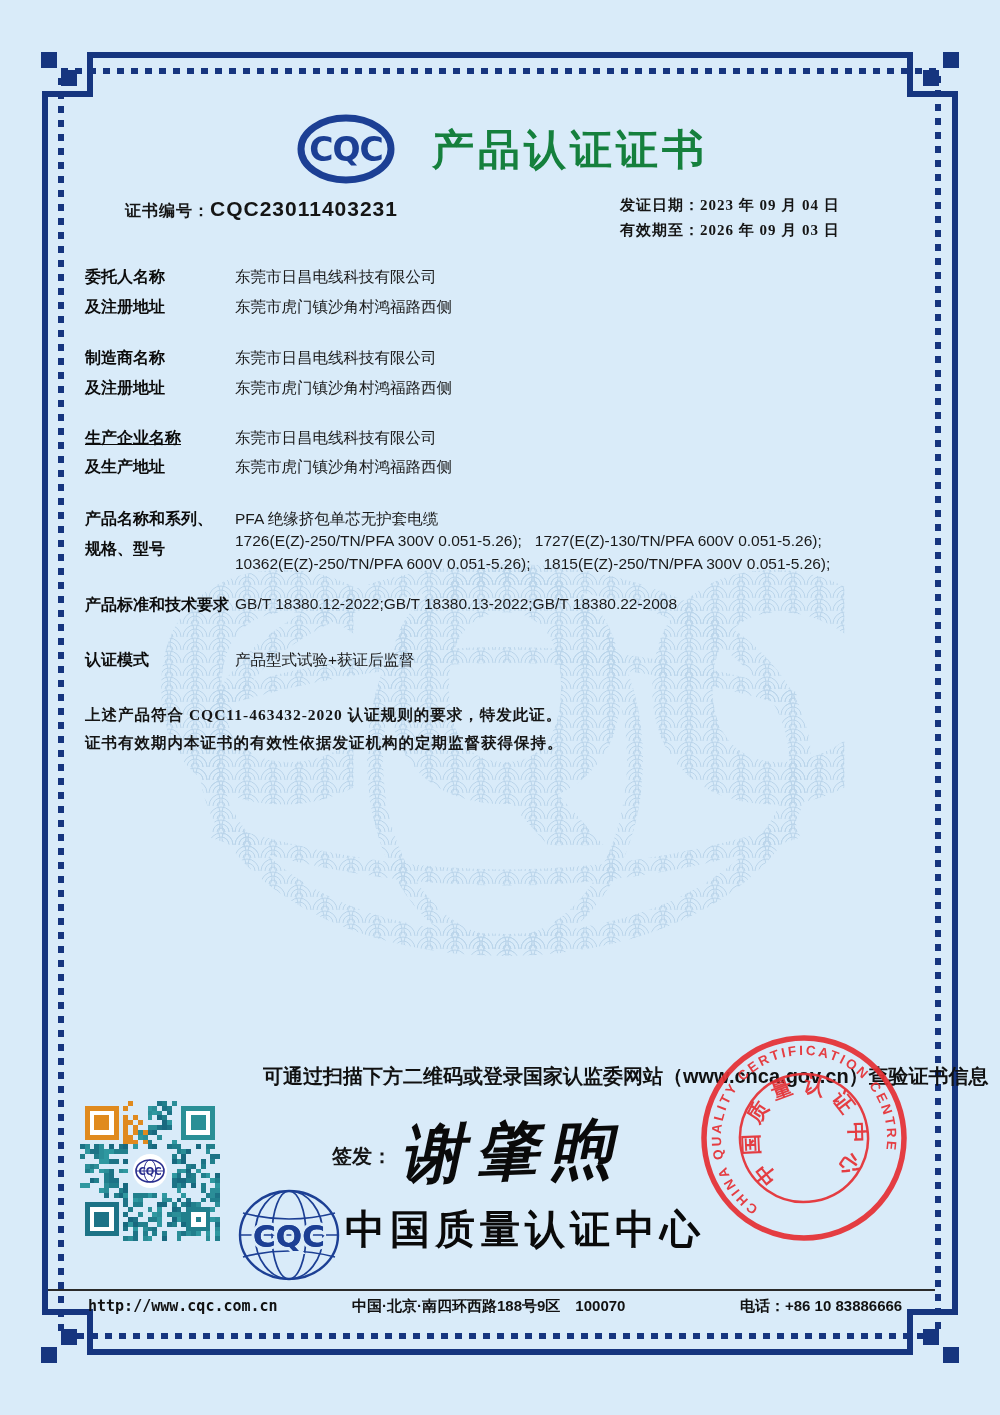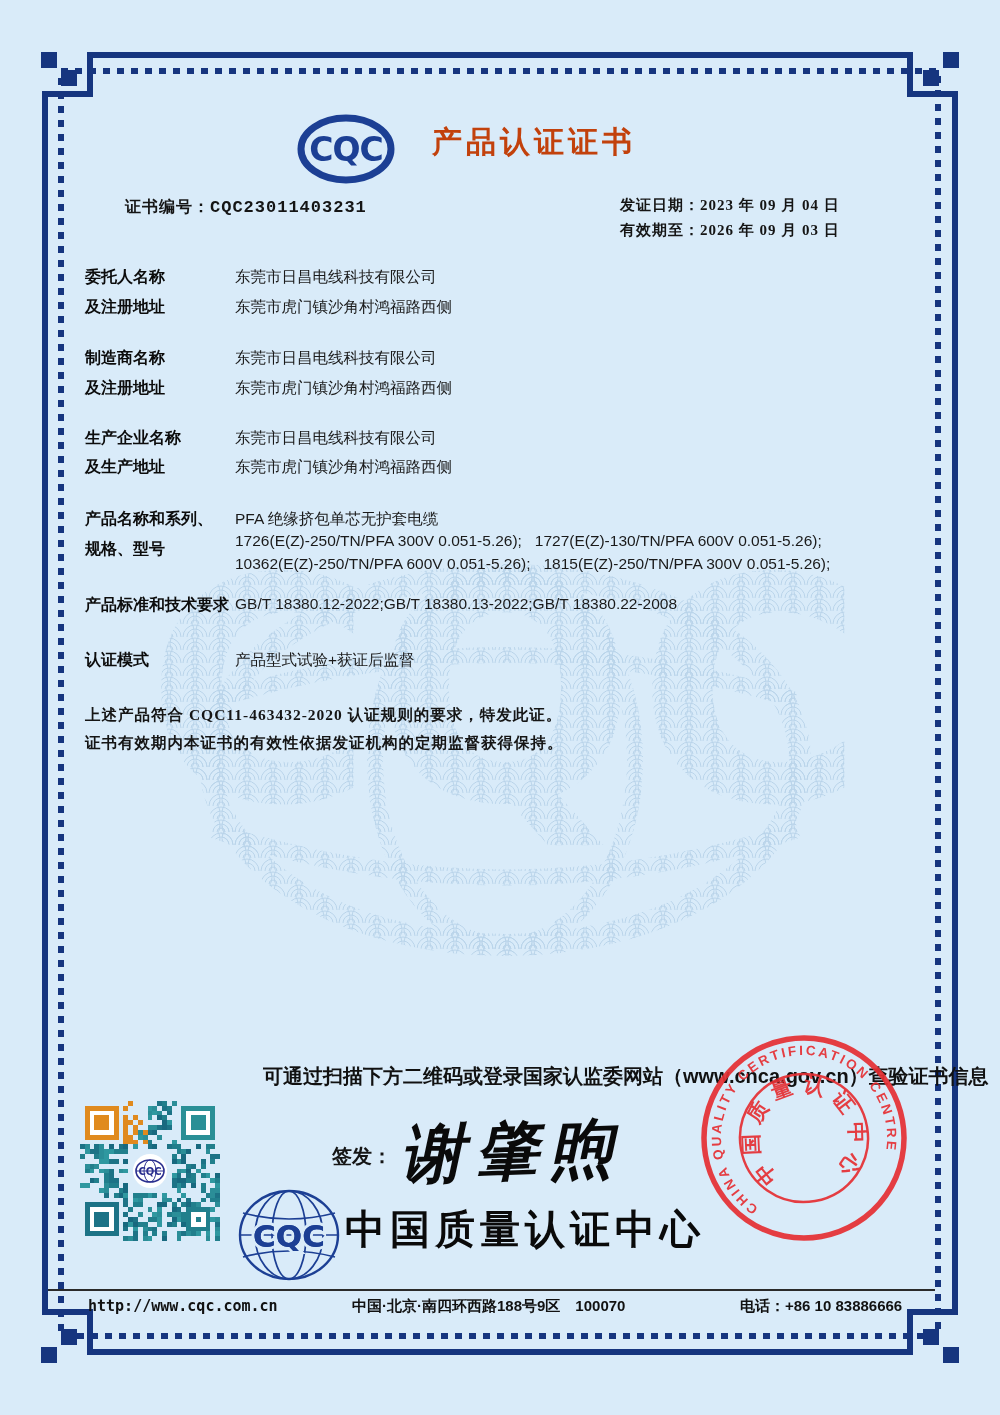--- a/index.html
+++ b/index.html
@@ -1,24 +1,24 @@
 <!DOCTYPE html>
 <html><head>
 <meta charset="utf-8">
 <style>
   html,body{margin:0;padding:0;}
   body{width:1000px;height:1415px;position:relative;overflow:hidden;
        background:#d9ebf9;font-family:"Liberation Sans","DejaVu Sans",sans-serif;color:#111;}
   .abs{position:absolute;}
   .z0{z-index:0}.z1{z-index:1}.z2{z-index:2}.z3{z-index:3}
 
-  .title{font-size:30px;font-weight:bold;letter-spacing:4px;color:#c2410c;}
+  .title{font-size:42px;font-weight:bold;letter-spacing:4px;color:#15803d;}
   .kai{font-family:"Liberation Serif","DejaVu Serif",serif;font-weight:bold;color:#151515;}
   .certno{font-size:16px;letter-spacing:1px;}
-  .certno .val{font-family:Liberation Mono, monospace;font-weight:bold;font-size:17px;margin-top:46px;}
+  .certno .val{font-family:Liberation Sans, sans-serif;font-weight:bold;font-size:21px;margin-top:46px;}
   .dateline{font-size:15px;letter-spacing:1px;}
   .flabel{font-size:16px;font-weight:bold;color:#0c0c0c;text-align:right;}
   .fvalue{font-size:15.5px;color:#1a1a1a;white-space:pre-wrap;}
   .stmt{font-size:15.5px;letter-spacing:1px;}
   .note{font-size:20px;font-weight:bold;}
   .signlabel{font-size:20px;}
   .signname{font-size:64px;font-family:"Liberation Serif","DejaVu Serif",serif;
             font-style:italic;font-weight:bold;letter-spacing:10px;transform:rotate(-2deg);color:#0a0a0a;}
   .orgname{font-size:40px;font-weight:bold;letter-spacing:5px;color:#0a0a0a;}
   .rule{height:2px;background:#2a2a2a;}
@@ -81,21 +81,21 @@
 <div class="abs z2 flabel" style="left:85px;top:267px;">委托人名称</div>
 <div class="abs z2 fvalue" style="left:235px;top:267px;">东莞市日昌电线科技有限公司</div>
 <div class="abs z2 flabel" style="left:85px;top:297px;">及注册地址</div>
 <div class="abs z2 fvalue" style="left:235px;top:297px;">东莞市虎门镇沙角村鸿福路西侧</div>
 
 <div class="abs z2 flabel" style="left:85px;top:348px;">制造商名称</div>
 <div class="abs z2 fvalue" style="left:235px;top:348px;">东莞市日昌电线科技有限公司</div>
 <div class="abs z2 flabel" style="left:85px;top:378px;">及注册地址</div>
 <div class="abs z2 fvalue" style="left:235px;top:378px;">东莞市虎门镇沙角村鸿福路西侧</div>
 
-<div class="abs z2 flabel" style="left:85px;top:428px;">生产企业名称</div>
+<div class="abs z2 flabel" style="left:85px;top:428px;text-decoration:underline;">生产企业名称</div>
 <div class="abs z2 fvalue" style="left:235px;top:428px;">东莞市日昌电线科技有限公司</div>
 <div class="abs z2 flabel" style="left:85px;top:457px;">及生产地址</div>
 <div class="abs z2 fvalue" style="left:235px;top:457px;">东莞市虎门镇沙角村鸿福路西侧</div>
 
 <div class="abs z2 flabel" style="left:85px;top:509px;">产品名称和系列、</div>
 <div class="abs z2 flabel" style="left:85px;top:539px;">规格、型号</div>
 <div class="abs z2 fvalue" style="left:235px;top:509px;">PFA 绝缘挤包单芯无护套电缆</div>
 <div class="abs z2 fvalue" style="left:235px;top:532px;">1726(E(Z)-250/TN/PFA 300V 0.051-5.26);   1727(E(Z)-130/TN/PFA 600V 0.051-5.26);</div>
 <div class="abs z2 fvalue" style="left:235px;top:555px;">10362(E(Z)-250/TN/PFA 600V 0.051-5.26);   1815(E(Z)-250/TN/PFA 300V 0.051-5.26);</div>
 

